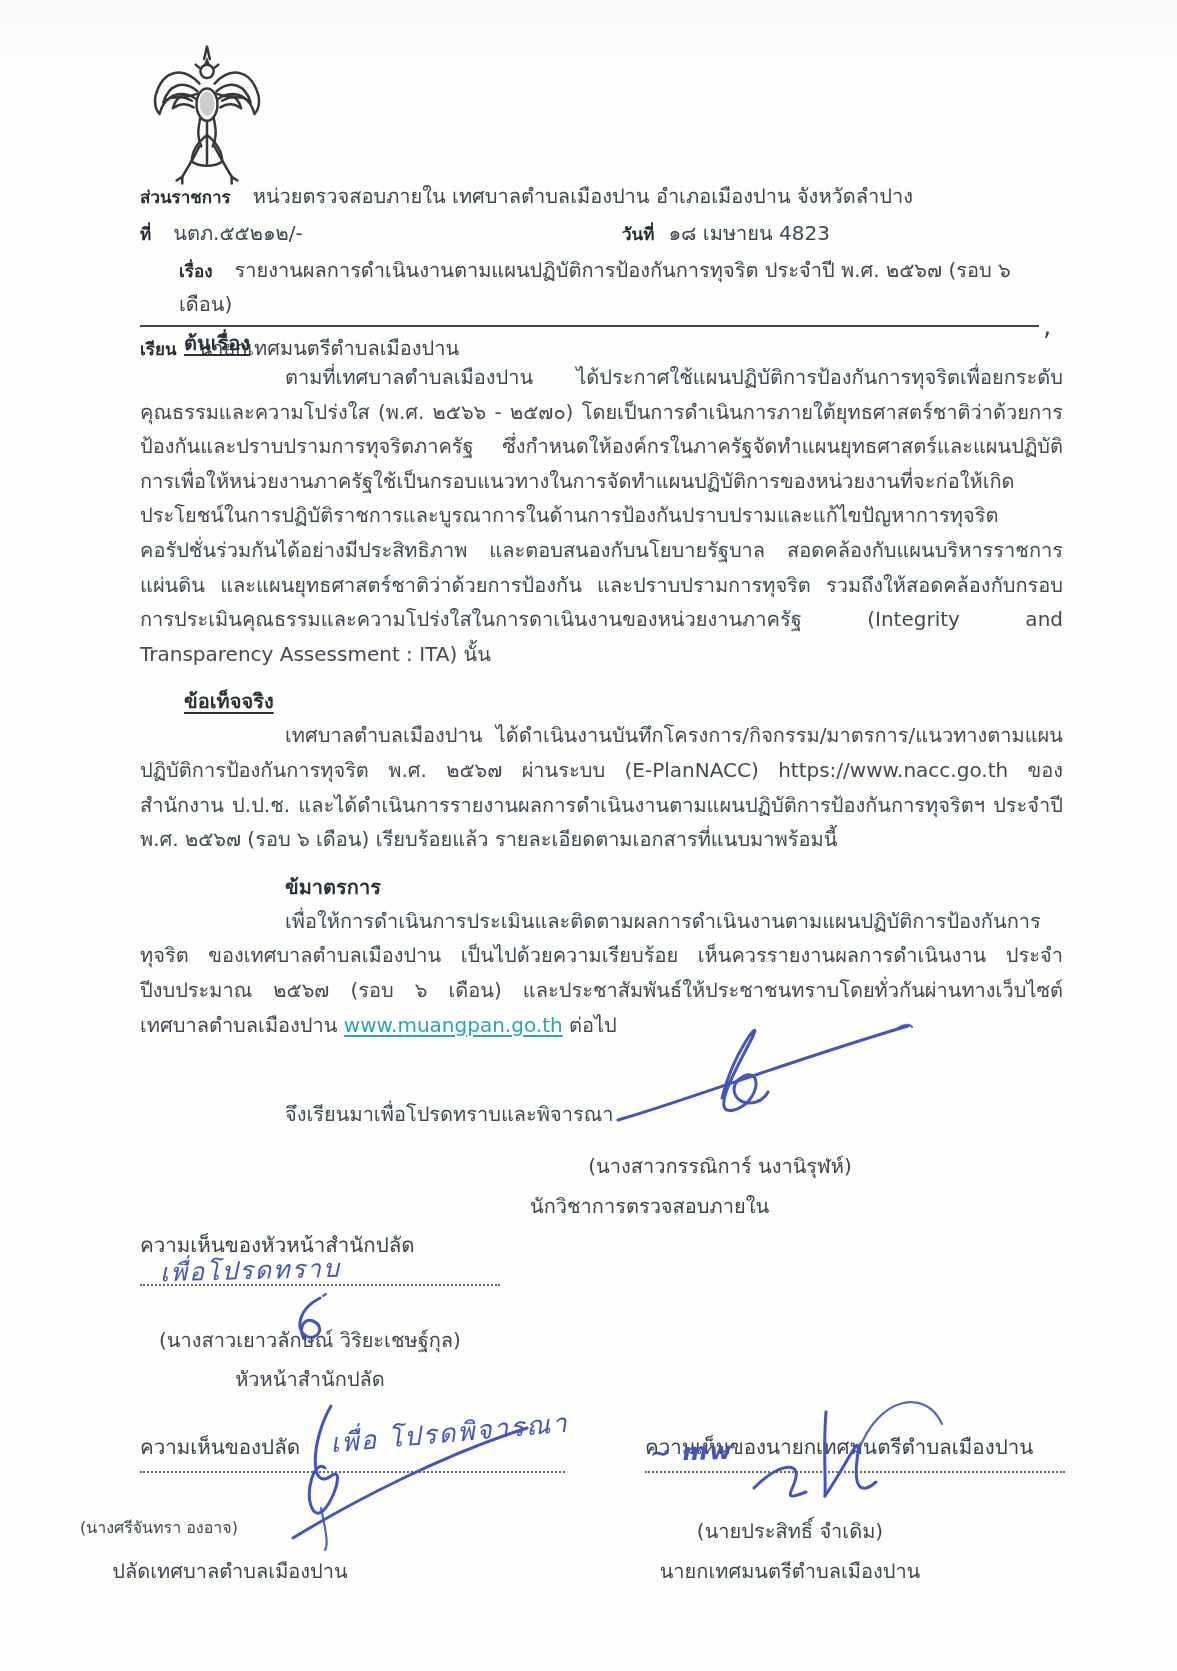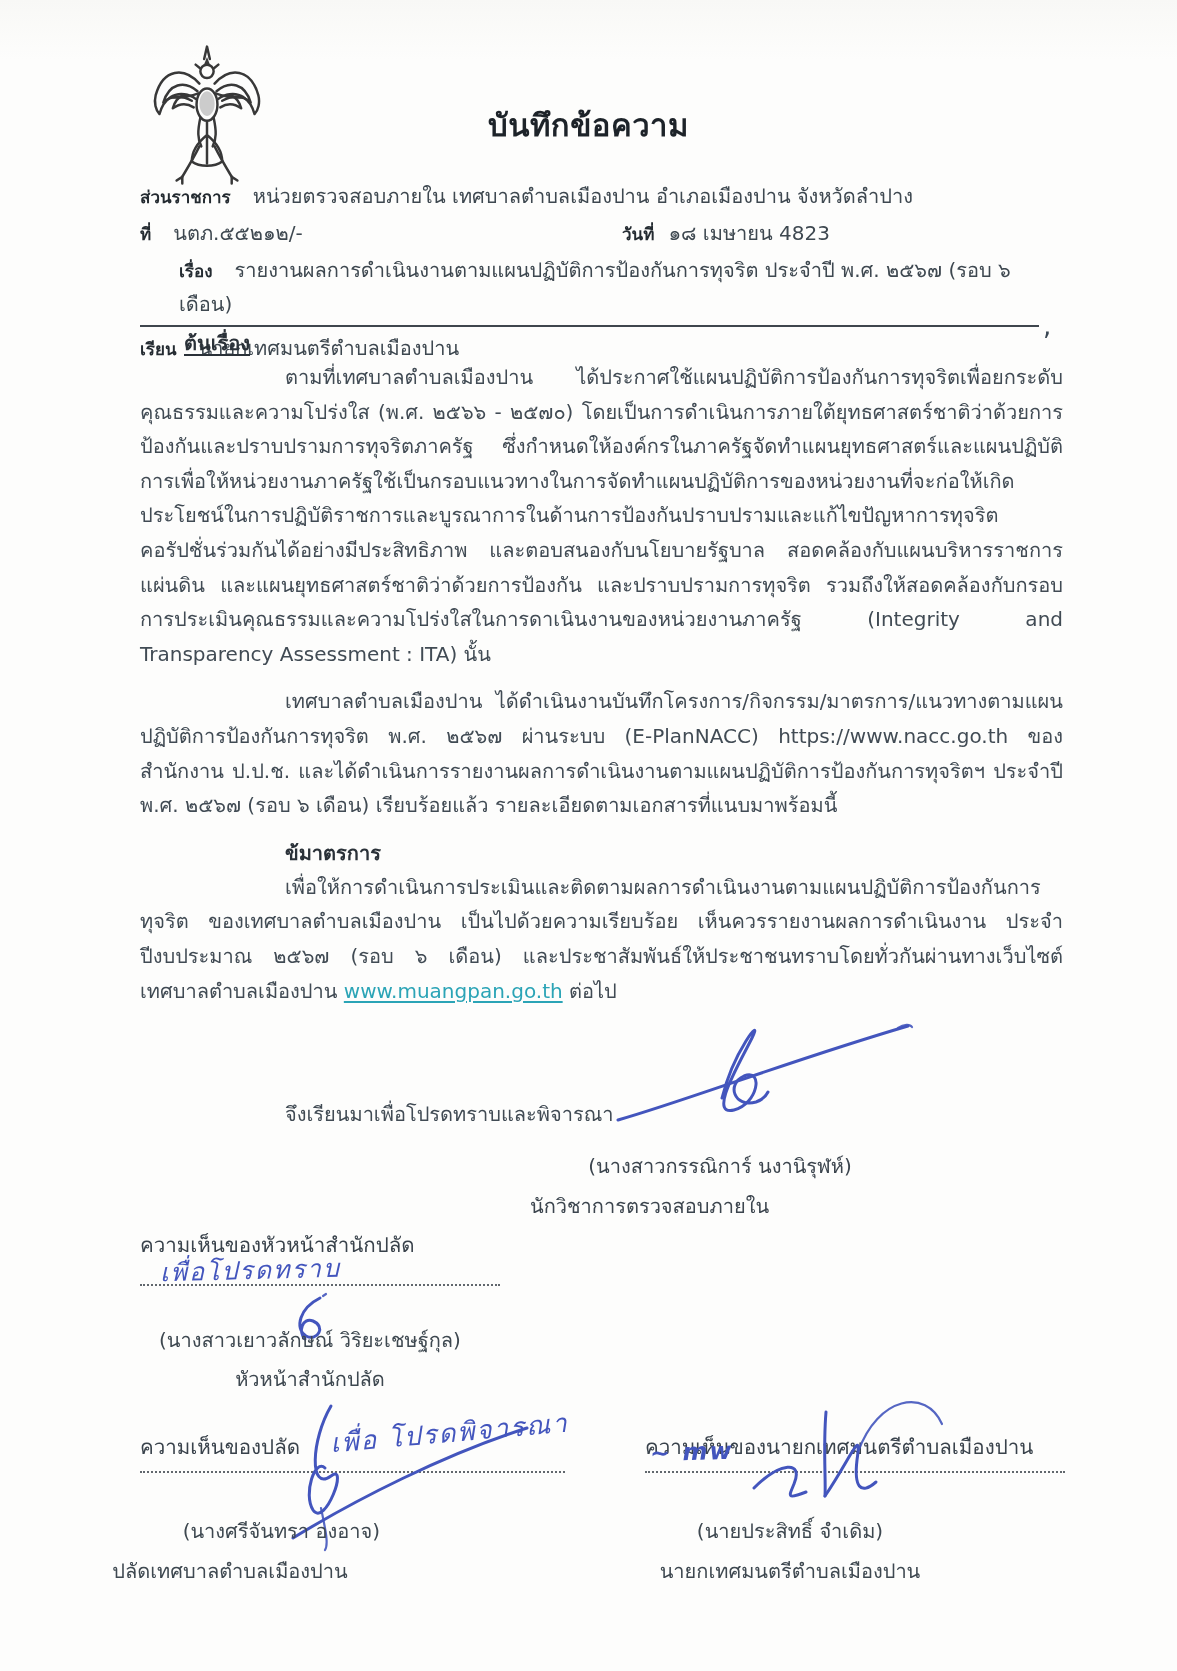--- a/index.html
+++ b/index.html
@@ -62,21 +62,21 @@
   .op1-label{ left:140px; top:1228px; }
   .op1-hand{ left:160px; top:1250px; font-size:25px; transform:rotate(-1.5deg); }
   .op1-dot{ left:140px; top:1284px; width:360px; }
   .sig-flourish{ position:absolute; left:288px; top:1292px; width:46px; height:52px; }
   .op1-name{ position:absolute; left:150px; top:1324px; width:320px; text-align:center; font-size:20px; }
   .op1-role{ position:absolute; left:150px; top:1363px; width:320px; text-align:center; font-size:20px; }
   .op2-label{ left:140px; top:1430px; }
   .op2-hand{ left:330px; top:1412px; font-size:26px; transform:rotate(-5deg); }
   .op2-dot{ left:140px; top:1471px; width:425px; }
   .sig-2{ position:absolute; left:285px; top:1388px; width:250px; height:165px; }
-  .op2-name{ position:absolute; left:80px; top:1515px; width:300px; text-align:right; font-size:20px; }
+  .op2-name{ position:absolute; left:80px; top:1515px; width:300px; text-align:left; font-size:16px; }
   .op2-role{ position:absolute; left:80px; top:1555px; width:300px; text-align:center; font-size:20px; }
   .op3-label{ left:645px; top:1430px; }
   .op3-hand{ left:650px; top:1438px; font-size:24px; font-weight:bold; transform:rotate(-2deg); }
   .op3-dot{ left:645px; top:1471px; width:420px; }
   .sig-3{ position:absolute; left:730px; top:1388px; width:240px; height:130px; }
   .op3-name{ position:absolute; left:640px; top:1515px; width:300px; text-align:center; font-size:20px; }
   .op3-role{ position:absolute; left:640px; top:1555px; width:300px; text-align:center; font-size:20px; }
   .ink path{ fill:none; stroke:#4355bd; stroke-width:3; stroke-linecap:round; stroke-linejoin:round; }
   .ink .thin{ stroke-width:2.2; opacity:.9; }
   .garuda path, .garuda ellipse, .garuda circle{ stroke:#383838; fill:none; stroke-width:2.6; stroke-linecap:round; stroke-linejoin:round; }
@@ -109,21 +109,20 @@
       <path d="M53,78 C50,92 50,100 54,108 M67,78 C70,92 70,100 66,108"></path>
 
       <path d="M60,82 L60,126 M60,96 C50,104 44,114 44,124 M60,96 C70,104 76,114 76,124"></path>
       <path d="M44,124 C52,130 68,130 76,124"></path>
 
       <path d="M52,108 C46,120 40,130 34,140 M68,108 C74,120 80,130 86,140"></path>
       <path d="M34,140 l-6,4 M34,140 l0,7 M86,140 l6,4 M86,140 l0,7"></path>
     </svg>
   </div>
 
-  <div class="doc-title">บันทึกข้อความ</div>
 
   <div class="hdr">
     <div class="row">
       <span class="lbl">ส่วนราชการ</span><span class="gap-lbl"></span><span>หน่วยตรวจสอบภายใน เทศบาลตำบลเมืองปาน  อำเภอเมืองปาน จังหวัดลำปาง</span>
     </div>
     <div class="row row-no">
       <span class="lbl">ที่</span><span class="gap-lbl"></span><span>นตภ.๕๕๒๑๒/-</span>
       <span class="date-group">
         <span class="lbl">วันที่</span><span class="gap-lbl-sm"></span><span>๑๘  เมษายน 4823</span>
       </span>
@@ -138,20 +137,21 @@
       <span class="lbl">เรียน</span><span class="gap-lbl"></span><span>นายกเทศมนตรีตำบลเมืองปาน</span>
     </div>
   </div>
 
   <div class="body-area">
     <div class="sec">
       <div class="sec-heading u">ต้นเรื่อง</div>
       <p>ตามที่เทศบาลตำบลเมืองปาน ได้ประกาศใช้แผนปฏิบัติการป้องกันการทุจริตเพื่อยกระดับคุณธรรมและความโปร่งใส (พ.ศ. ๒๕๖๖ - ๒๕๗๐) โดยเป็นการดำเนินการภายใต้ยุทธศาสตร์ชาติว่าด้วยการป้องกันและปราบปรามการทุจริตภาครัฐ ซึ่งกำหนดให้องค์กรในภาครัฐจัดทำแผนยุทธศาสตร์และแผนปฏิบัติการเพื่อให้หน่วยงานภาครัฐใช้เป็นกรอบแนวทางในการจัดทำแผนปฏิบัติการของหน่วยงานที่จะก่อให้เกิดประโยชน์ในการปฏิบัติราชการและบูรณาการในด้านการป้องกันปราบปรามและแก้ไขปัญหาการทุจริตคอรัปชั่นร่วมกันได้อย่างมีประสิทธิภาพ และตอบสนองกับนโยบายรัฐบาล สอดคล้องกับแผนบริหารราชการแผ่นดิน และแผนยุทธศาสตร์ชาติว่าด้วยการป้องกัน และปราบปรามการทุจริต รวมถึงให้สอดคล้องกับกรอบการประเมินคุณธรรมและความโปร่งใสในการดาเนินงานของหน่วยงานภาครัฐ (Integrity and Transparency Assessment : ITA) นั้น</p>
     </div>
     <div class="sec">
+      <div class="sec-heading u">ข้อเท็จจริง</div>
       <p>เทศบาลตำบลเมืองปาน ได้ดำเนินงานบันทึกโครงการ/กิจกรรม/มาตรการ/แนวทางตามแผนปฏิบัติการป้องกันการทุจริต พ.ศ. ๒๕๖๗ ผ่านระบบ (E-PlanNACC) https://www.nacc.go.th ของสำนักงาน ป.ป.ช. และได้ดำเนินการรายงานผลการดำเนินงานตามแผนปฏิบัติการป้องกันการทุจริตฯ ประจำปี พ.ศ. ๒๕๖๗ (รอบ ๖ เดือน) เรียบร้อยแล้ว รายละเอียดตามเอกสารที่แนบมาพร้อมนี้</p>
     </div>
     <div class="sec">
       <div class="sec-heading">ข้มาตรการ</div>
       <p><span>เพื่อให้การดำเนินการประเมินและติดตามผลการดำเนินงานตามแผนปฏิบัติการป้องกันการทุจริต ของเทศบาลตำบลเมืองปาน เป็นไปด้วยความเรียบร้อย เห็นควรรายงานผลการดำเนินงาน ประจำปีงบประมาณ ๒๕๖๗ (รอบ ๖ เดือน) และประชาสัมพันธ์ให้ประชาชนทราบโดยทั่วกันผ่านทางเว็บไซต์ เทศบาลตำบลเมืองปาน </span><span class="weblink">www.muangpan.go.th</span><span> ต่อไป</span></p>
     </div>
   </div>
 
   <div class="closing-line">จึงเรียนมาเพื่อโปรดทราบและพิจารณา</div>
 

